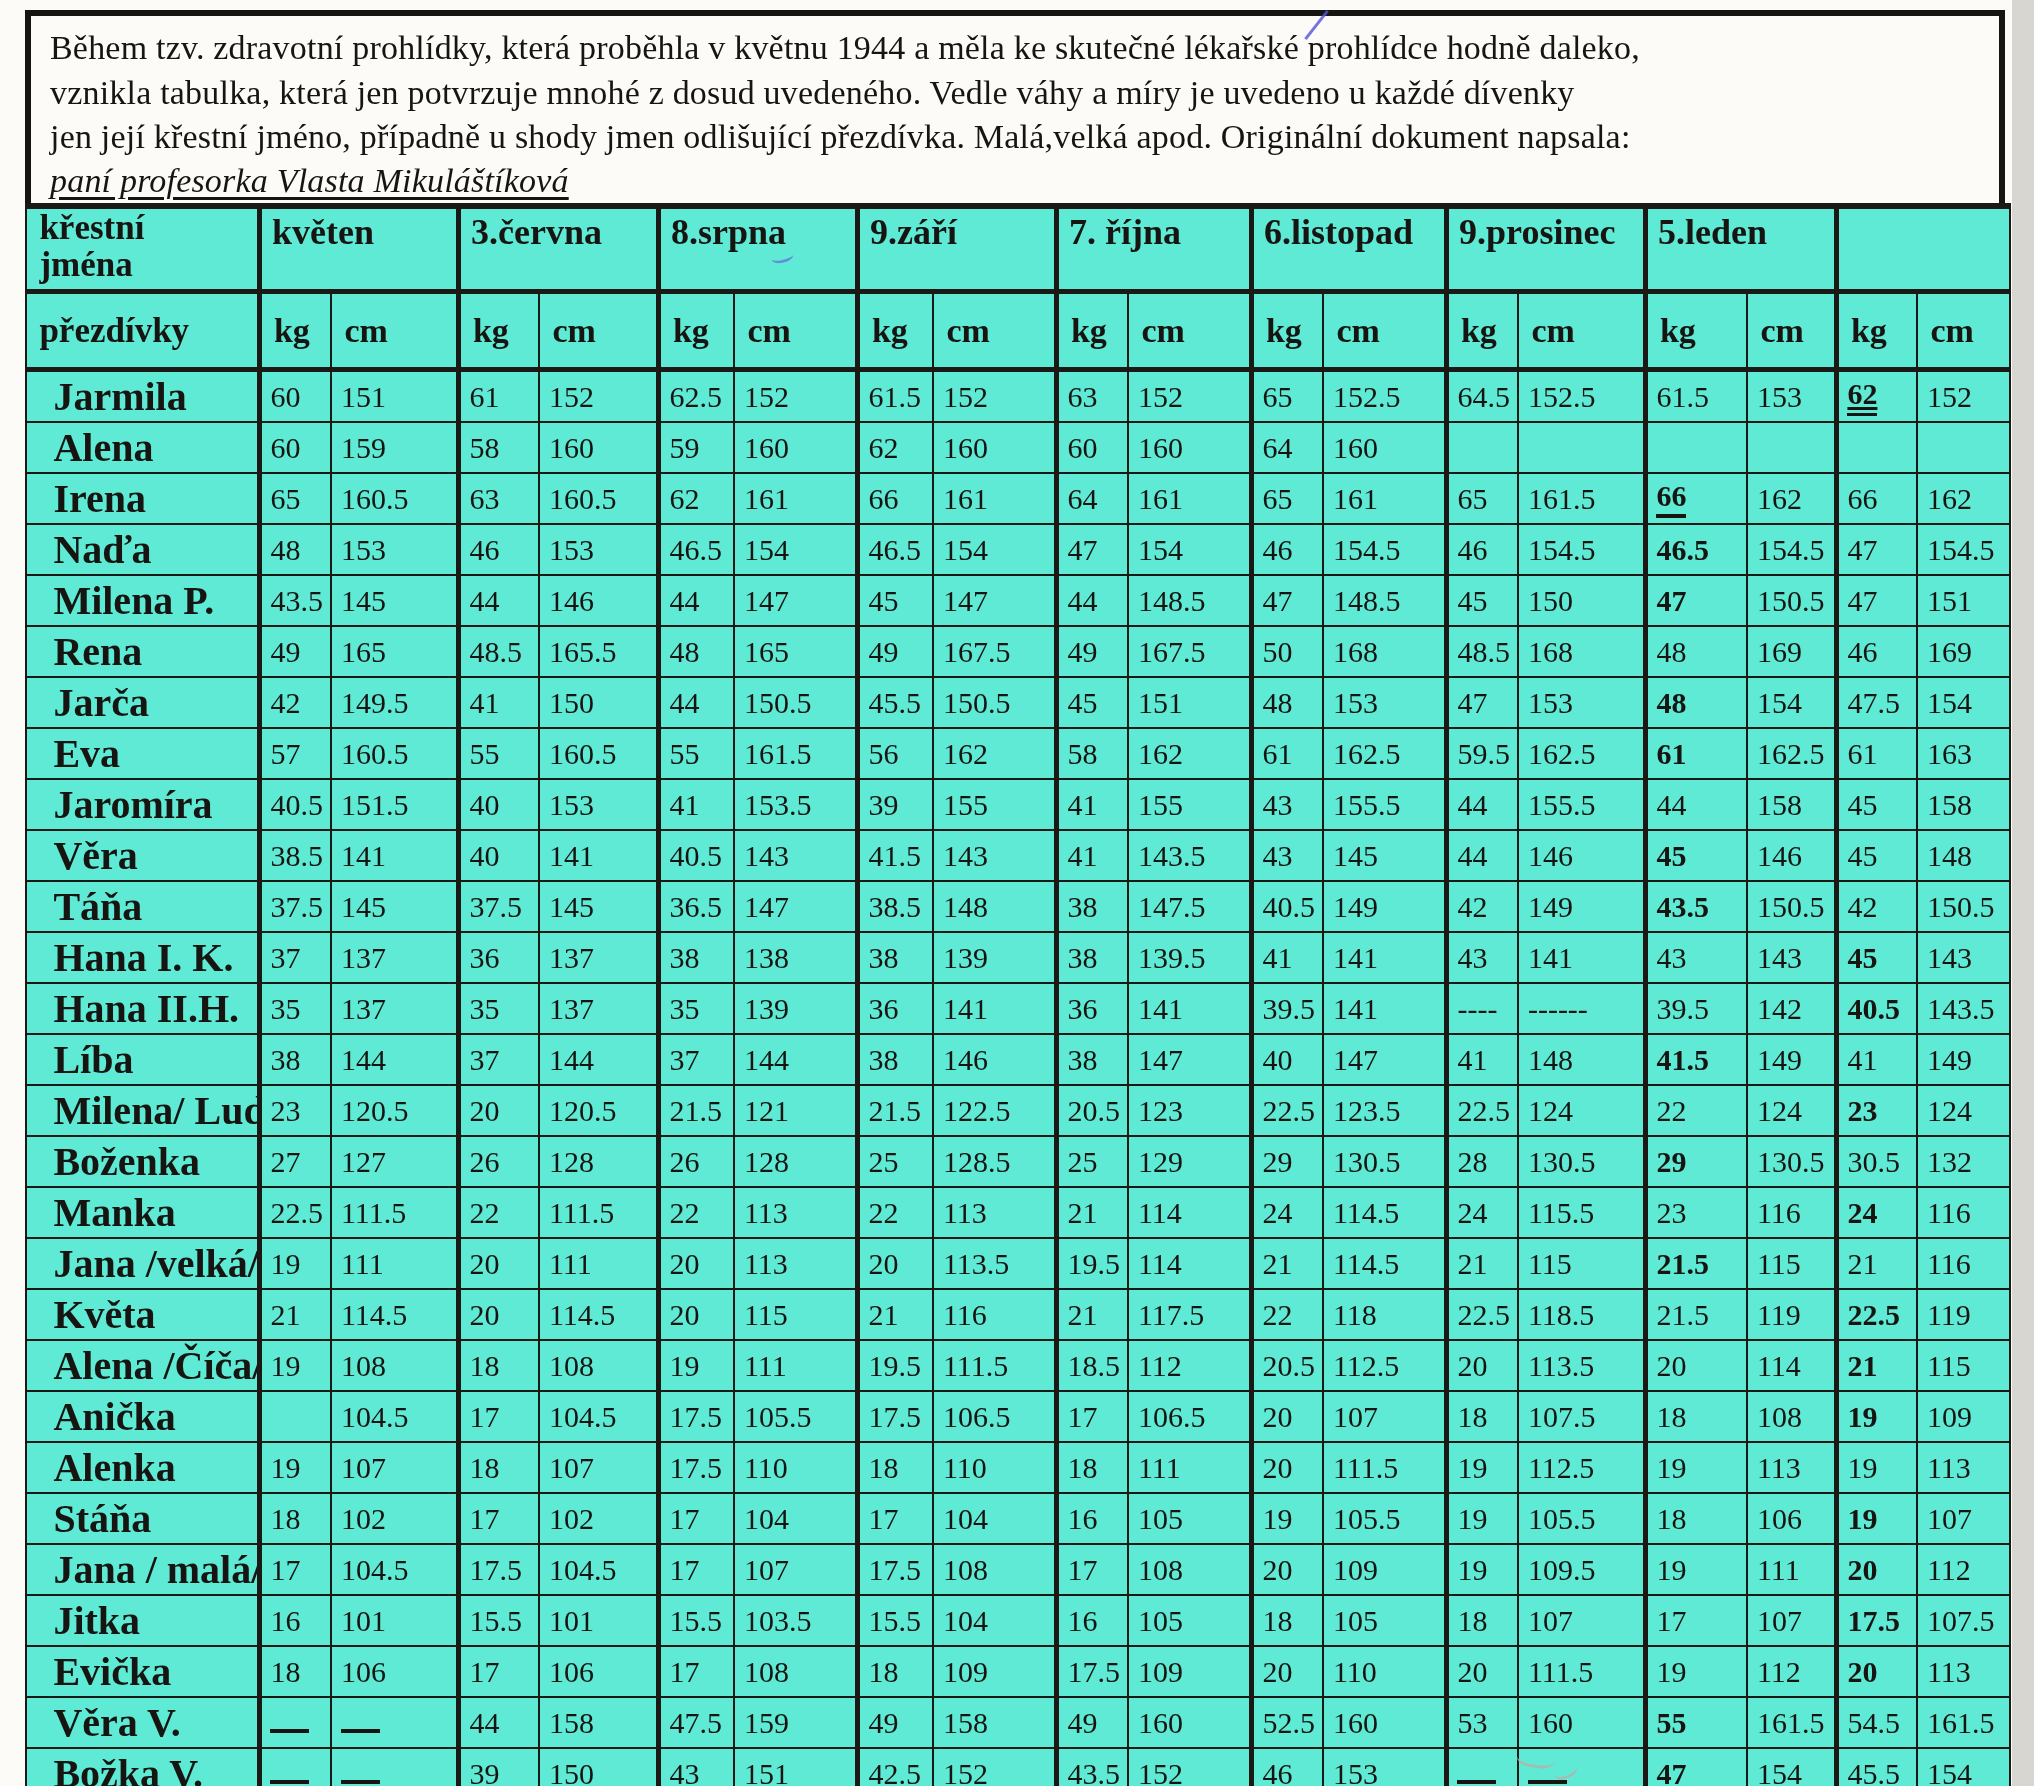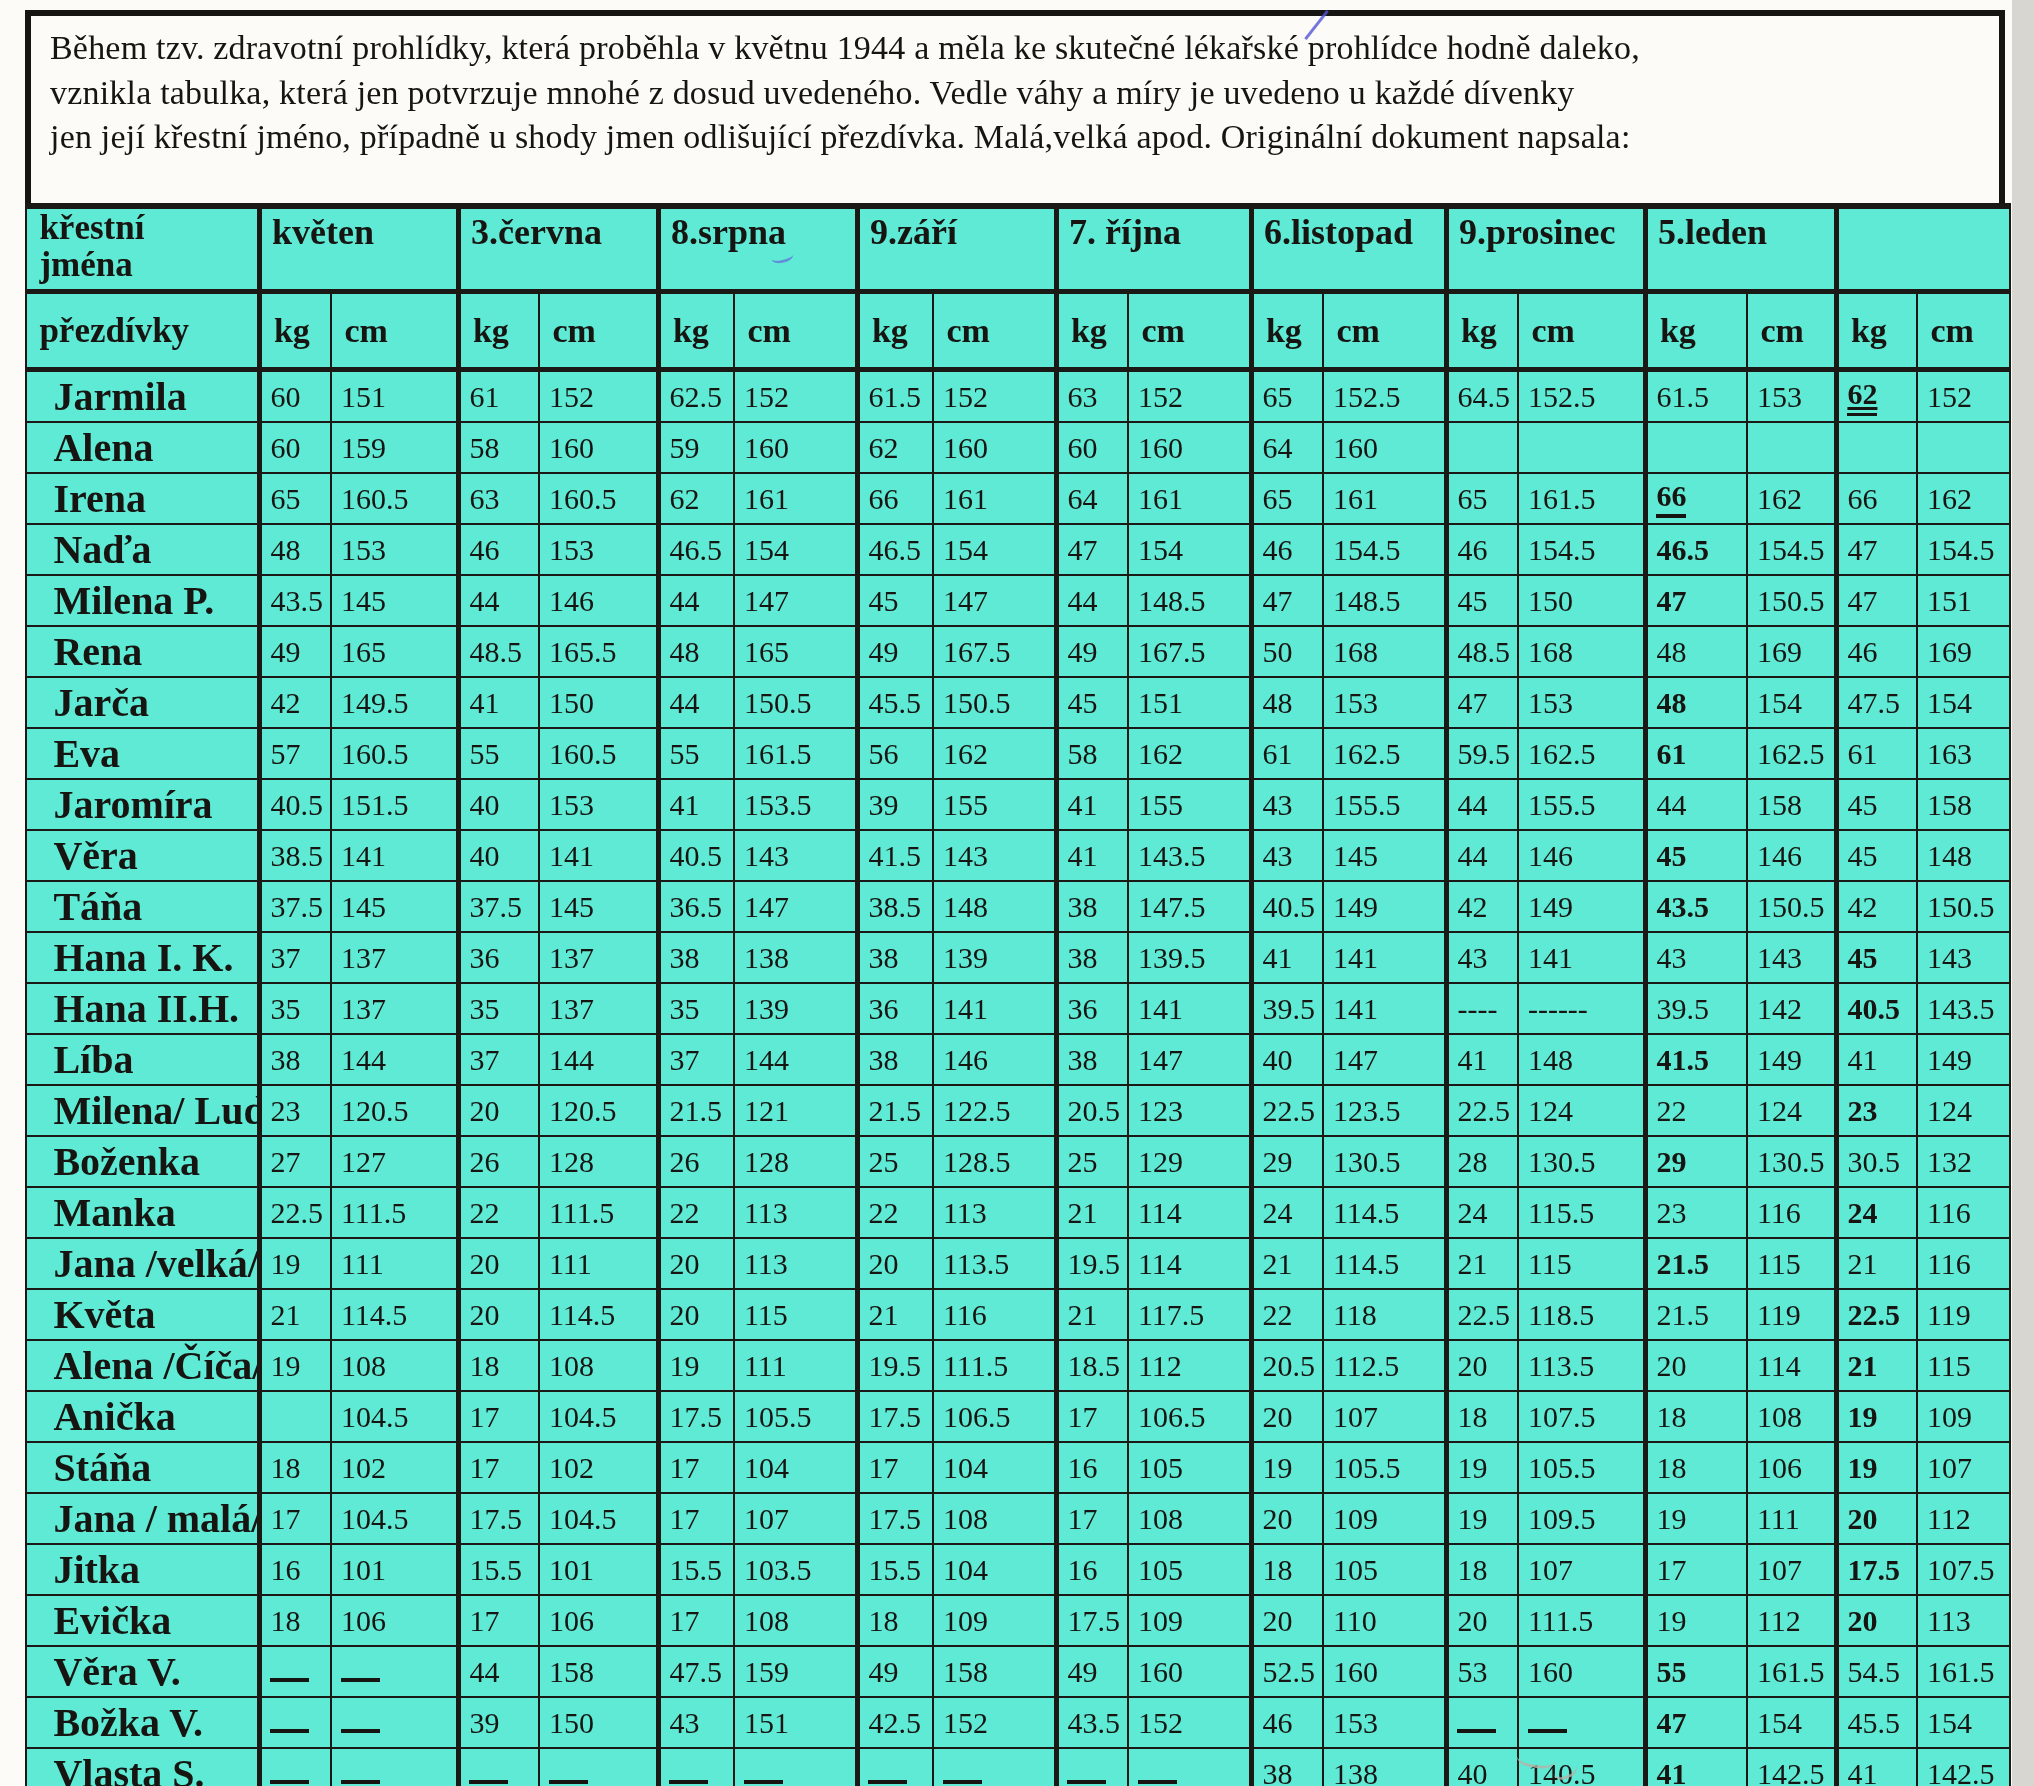--- a/index.html
+++ b/index.html
@@ -71,20 +71,21 @@
 </head>
 <body>
 
 <div class="paper"></div>
 
 <div class="doc-border">
   <div class="intro">
     <div>Během tzv. zdravotní prohlídky, která proběhla v květnu 1944 a měla ke skutečné lékařské prohlídce hodně daleko,</div>
     <div>vznikla  tabulka, která jen potvrzuje mnohé z dosud uvedeného. Vedle váhy a míry je uvedeno u každé dívenky</div>
     <div>jen její křestní  jméno, případně u shody jmen odlišující přezdívka. Malá,velká apod. Originální dokument napsala:</div>
+    <div class="author">paní profesorka Vlasta Mikuláštíková</div>
   </div>
 </div>
 
 <table class="health" id="doc-table">
     <colgroup>
       <col style="width: 233px;">
       <col style="width: 72px;">
       <col style="width: 127px;">
       <col style="width: 81px;">
       <col style="width: 119px;">
@@ -577,20 +578,41 @@
         <td class="val gs">20</td>
         <td class="val">107</td>
         <td class="val gs">18</td>
         <td class="val">107.5</td>
         <td class="val gs">18</td>
         <td class="val">108</td>
         <td class="val gs"><span class="b ">19</span></td>
         <td class="val">109</td>
       </tr>
       <tr>
+        <td class="name">Alenka</td>
+        <td class="val gs">19</td>
+        <td class="val">107</td>
+        <td class="val gs">18</td>
+        <td class="val">107</td>
+        <td class="val gs">17.5</td>
+        <td class="val">110</td>
+        <td class="val gs">18</td>
+        <td class="val">110</td>
+        <td class="val gs">18</td>
+        <td class="val">111</td>
+        <td class="val gs">20</td>
+        <td class="val">111.5</td>
+        <td class="val gs">19</td>
+        <td class="val">112.5</td>
+        <td class="val gs">19</td>
+        <td class="val">113</td>
+        <td class="val gs">19</td>
+        <td class="val">113</td>
+      </tr>
+      <tr>
         <td class="name">Stáňa</td>
         <td class="val gs">18</td>
         <td class="val">102</td>
         <td class="val gs">17</td>
         <td class="val">102</td>
         <td class="val gs">17</td>
         <td class="val">104</td>
         <td class="val gs">17</td>
         <td class="val">104</td>
         <td class="val gs">16</td>

